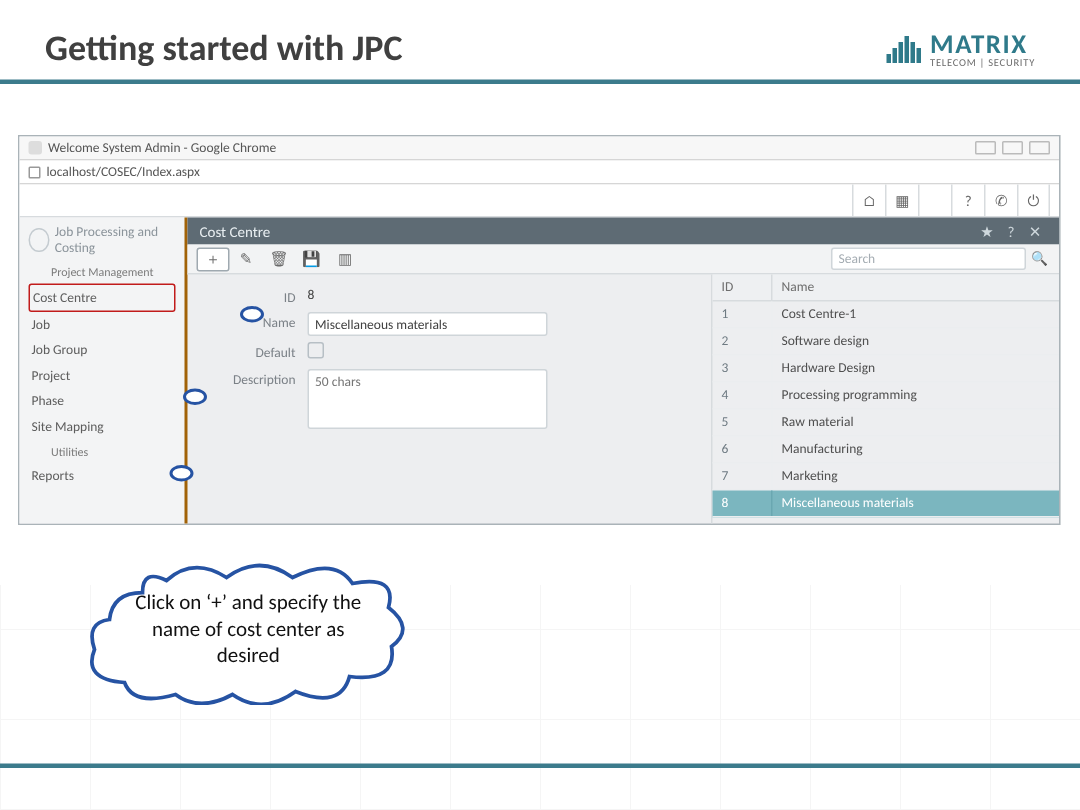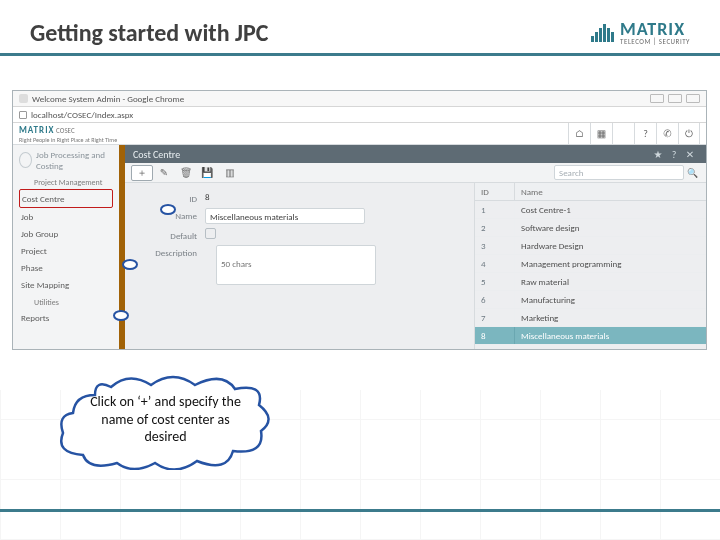--- a/index.html
+++ b/index.html
@@ -26,21 +26,21 @@
   .winbtns span{width:14px;height:9px;border:1px solid #bbb;border-radius:1px;display:block;}
   .addr{height:16px;background:#fff;border-bottom:1px solid #d6d6d6;display:flex;align-items:center;padding:0 6px;gap:4px;}
   .addr .lock{width:8px;height:8px;border:1px solid #999;border-radius:1px;}
   .topbar{height:22px;background:#fff;border-bottom:1px solid #d7dbde;display:flex;align-items:center;padding:0 6px;gap:6px;}
   .topbar .mx{font-size:7px;color:#7a7a7a;}
   .topbar .mx b{font-size:9px;color:#2f7a8a;letter-spacing:1px;}
   .topbar .topicons{margin-left:auto;display:flex;gap:0;}
   .topicons span{width:22px;height:22px;border-left:1px solid #d7dbde;display:flex;align-items:center;justify-content:center;color:#666;font-size:10px;}
   .topicons span:last-child{border-right:1px solid #d7dbde;}
   .body{display:flex;height:calc(100% - 54px);}
-  .side{width:112px;background:#f3f4f5;border-right:6px solid #a16207;padding:4px 6px;}
+  .side{width:112px;background:#f3f4f5;border-right:2px solid #a16207;padding:4px 6px;}
   .side .mod{display:flex;align-items:center;gap:4px;color:#8b949b;font-size:9px;margin-bottom:6px;}
   .side .mod .gear{width:16px;height:16px;border:1px solid #c4cbd0;border-radius:50%;position:relative;}
   .side .section-h{font-size:8px;color:#7c7c7c;margin:4px 0 2px 15px;}
   .side .item{font-size:9px;color:#5d5d5d;padding:3px 2px;border-radius:2px;}
   .side .item.sel{border:1px solid #c11b1b;}
   .main{flex:1;display:flex;flex-direction:column;}
   .panelhdr{height:18px;background:#5e6b74;color:#e8eef1;display:flex;align-items:center;padding:0 8px;font-size:10px;}
   .panelhdr .hspacer{flex:1;}
   .panelhdr .hic{width:16px;text-align:center;color:#cfd8dd;font-size:10px;}
   .panelhdr .close{font-size:10px;}
@@ -49,21 +49,21 @@
   .toolbar .tbtn.boxed{border:1px solid #9fa9b0;background:#fff;border-radius:2px;}
   .toolbar .spacer{flex:1;}
   .toolbar .search{width:130px;height:15px;border:1px solid #cfd5d9;background:#fff;border-radius:2px;padding:0 4px;color:#a5adb3;font-size:9px;display:flex;align-items:center;}
   .toolbar .sicon{width:14px;height:14px;display:flex;align-items:center;justify-content:center;color:#9aa2a8;font-size:9px;margin-left:2px;}
   .content{flex:1;display:flex;}
   .form{flex:1;padding:8px 10px;font-size:9px;color:#6f6f6f;}
   .frow{display:flex;align-items:flex-start;margin-bottom:4px;}
   .frow .lbl{width:70px;text-align:right;color:#7b8187;padding-right:8px;padding-top:2px;}
   .frow .val{flex:1;color:#404040;}
   .frow input[type=text]{width:160px;height:16px;border:1px solid #cfd5d9;border-radius:2px;padding:0 4px;font-size:9px;color:#404040;}
-  .frow textarea{width:160px;height:40px;border:1px solid #cfd5d9;border-radius:2px;padding:12px 4px;font-size:9px;color:#9aa0a5;resize:none;margin-left:11px;}
+  .frow textarea{width:160px;height:40px;border:1px solid #cfd5d9;border-radius:2px;padding:2px 4px;font-size:9px;color:#9aa0a5;resize:none;}
   .frow .chk{width:11px;height:11px;border:1px solid #b7bfc5;border-radius:2px;display:inline-block;}
   .list{width:232px;border-left:1px solid #d7dbde;font-size:9px;}
   .list .lh{display:flex;background:#eef0f2;border-bottom:1px solid #d7dbde;color:#6e6e6e;}
   .list .lh div{padding:3px 6px;}
   .list .lh .c1{width:40px;border-right:1px solid #d7dbde;}
   .list .lh .c2{flex:1;}
   .list .lr{display:flex;border-bottom:1px solid #ebedef;color:#4f4f4f;}
   .list .lr div{padding:3px 6px;}
   .list .lr .c1{width:40px;border-right:1px solid #eceef0;color:#6e7a82;}
   .list .lr .c2{flex:1;}
@@ -108,24 +108,20 @@
         <span></span>
         <span></span>
         <span></span>
       </div>
     </div>
     <div class="addr">
       <span class="lock"></span>
       <span>localhost/COSEC/Index.aspx</span>
     </div>
     <div class="topbar">
-      <div class="mx">
-        <b>MATRIX</b> <span>COSEC</span><br>
-        <span style="font-size:6px;">Right People in Right Place at Right Time</span>
-      </div>
       <div class="topicons">
         <span>⌂</span>
         <span>▦</span>
         <span></span>
         <span>?</span>
         <span>✆</span>
         <span>⏻</span>
       </div>
     </div>
     <div class="body">
@@ -194,21 +190,21 @@
                 <div class="lr">
                   <div class="c1">2</div>
                   <div class="c2">Software design</div>
                 </div>
                 <div class="lr">
                   <div class="c1">3</div>
                   <div class="c2">Hardware Design</div>
                 </div>
                 <div class="lr">
                   <div class="c1">4</div>
-                  <div class="c2">Management programming</div>
+                  <div class="c2">Processing programming</div>
                 </div>
                 <div class="lr">
                   <div class="c1">5</div>
                   <div class="c2">Raw material</div>
                 </div>
                 <div class="lr">
                   <div class="c1">6</div>
                   <div class="c2">Manufacturing</div>
                 </div>
                 <div class="lr">

